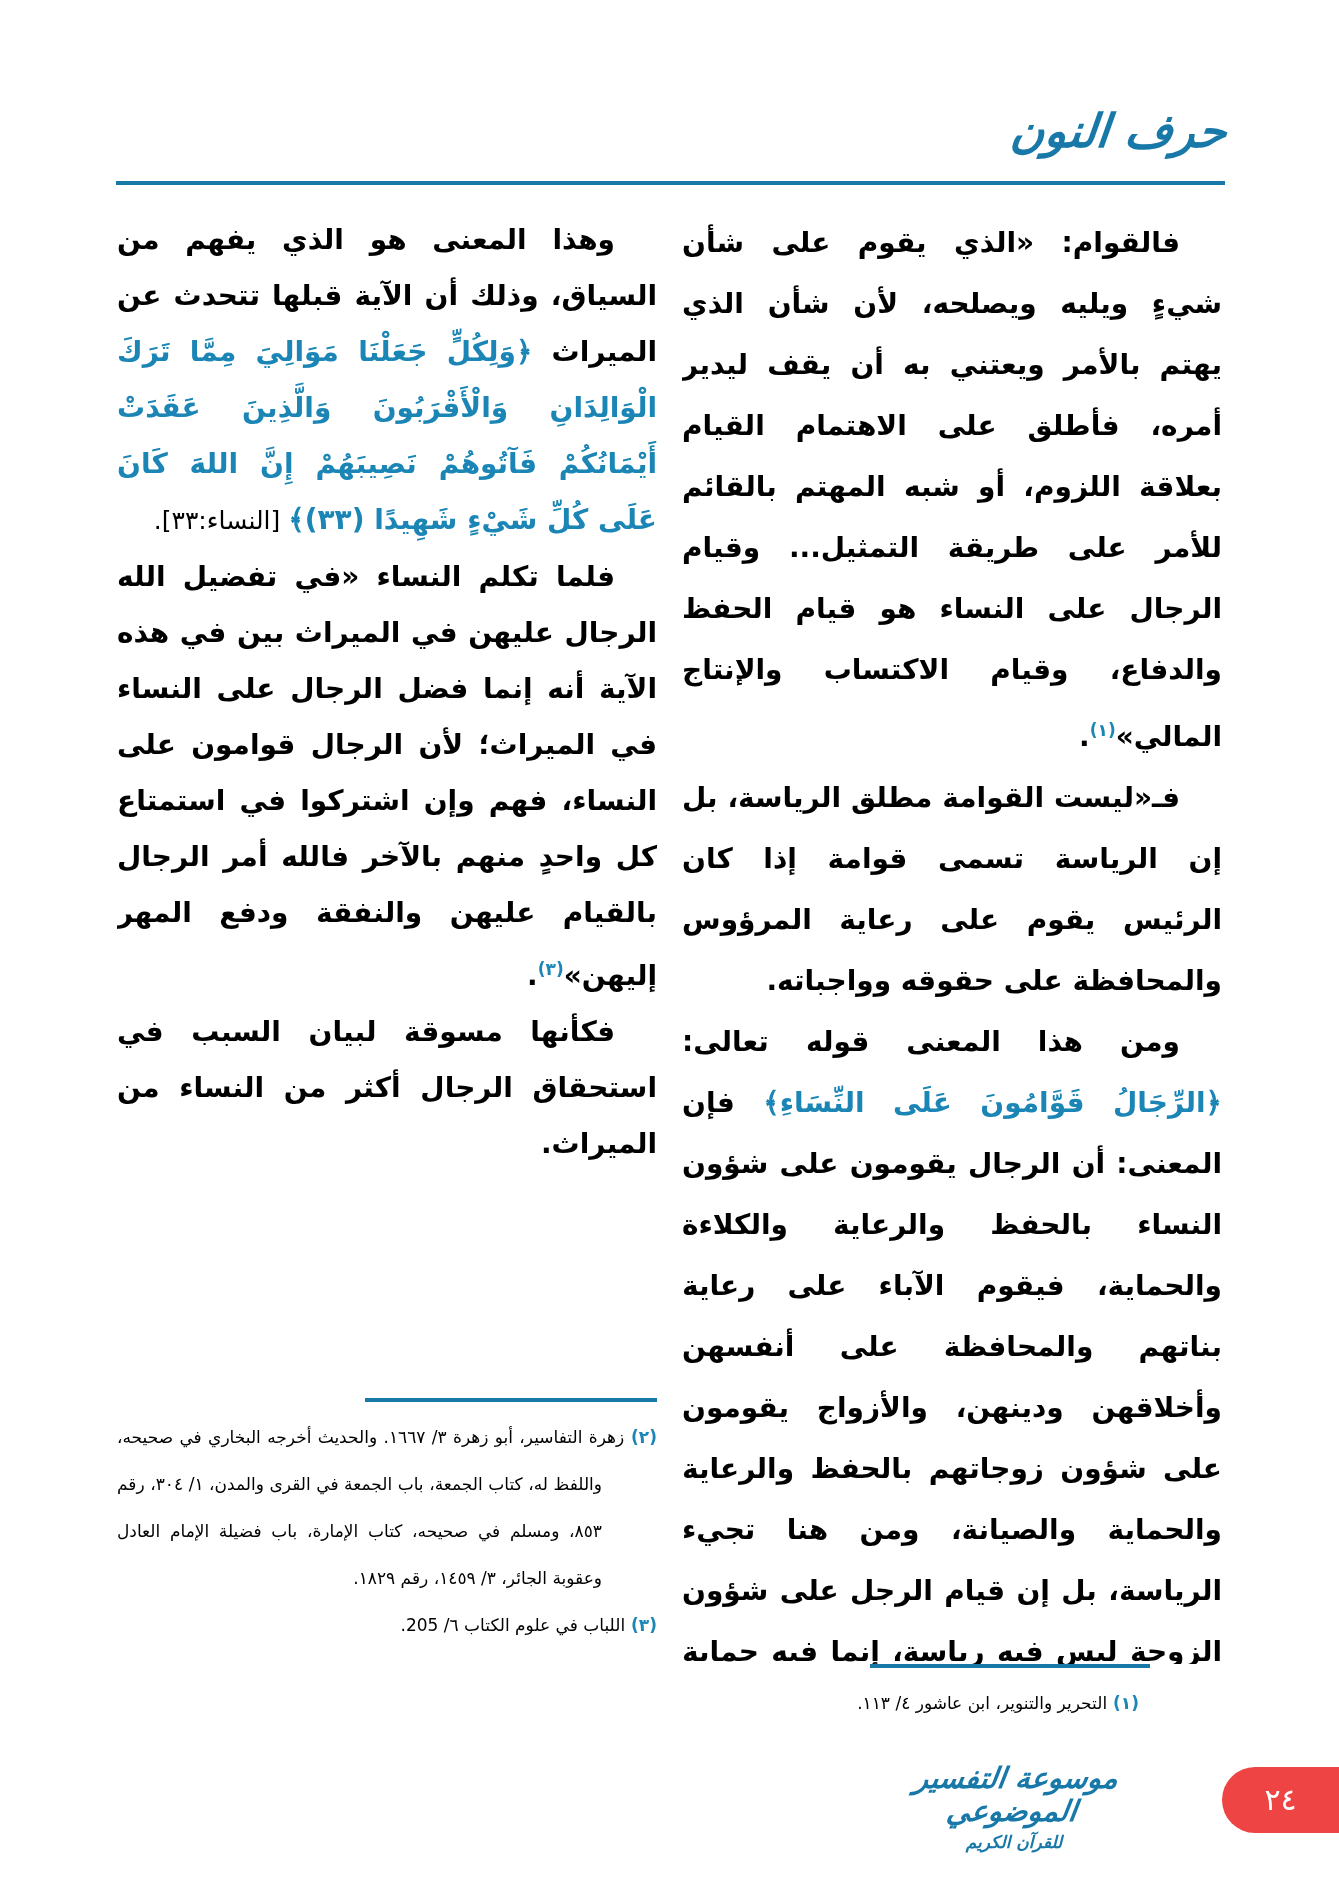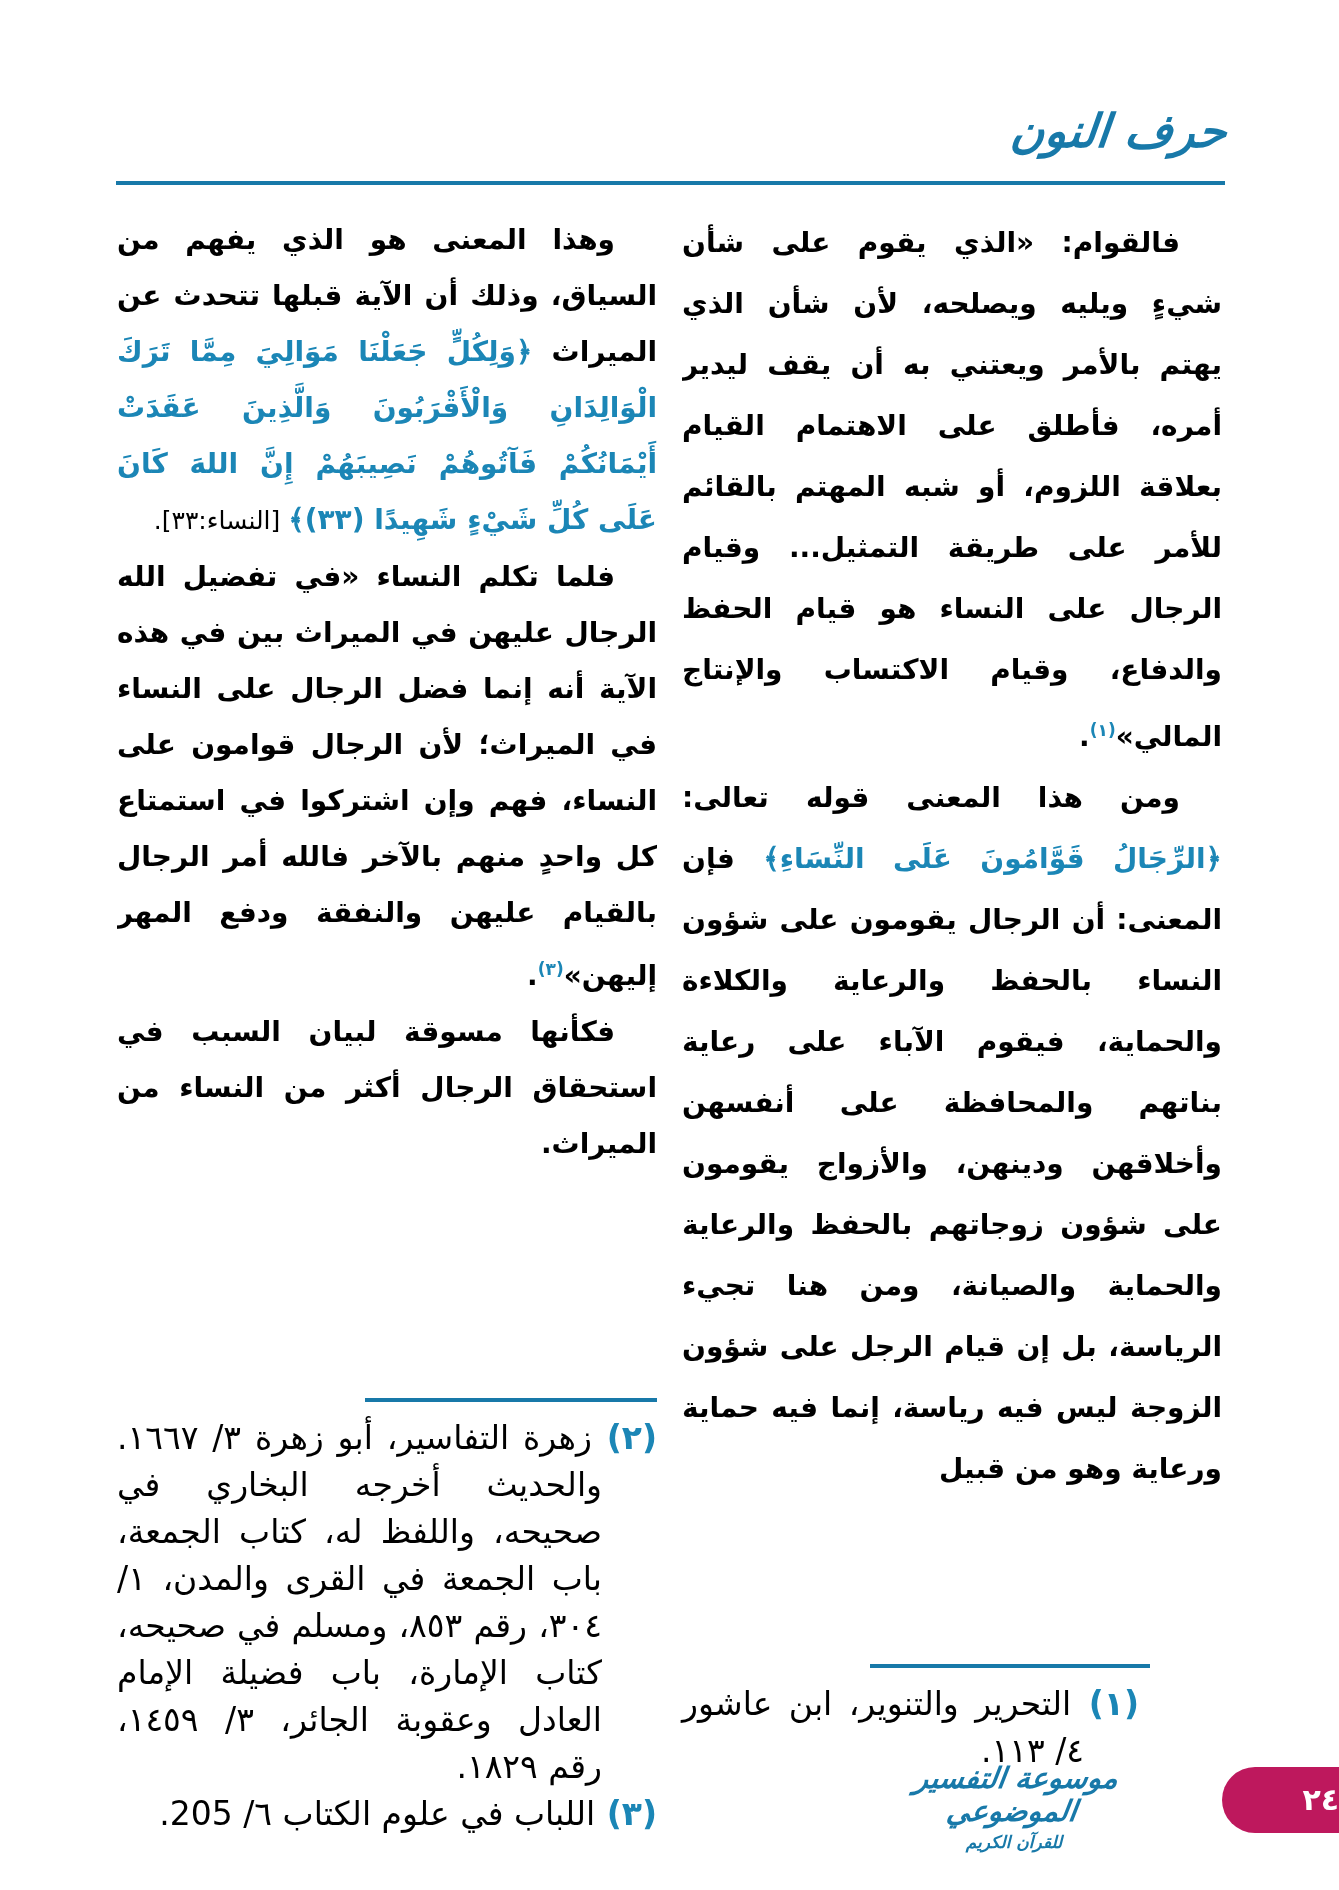--- a/index.html
+++ b/index.html
@@ -35,21 +35,21 @@
   .col-right{right:117px;line-height:61px;height:1452px;}
   .col-left{right:682px;line-height:56px;height:1196px;}
   .col p{margin:0;text-indent:42px;}
   .quran{color:#1B86B6;font-weight:bold;}
   .verse-ref{font-weight:normal;font-size:25px;}
   .fnmark{color:#1B86B6;font-size:17px;vertical-align:super;font-weight:bold;}
   .hadith{font-weight:bold;}
   
   .fn-block{
     position:absolute;width:540px;
-    font-size:33px;font-weight:normal;line-height:47px;
+    font-size:17px;font-weight:normal;line-height:47px;
     text-align:justify;
   }
   .fn-right{top:1664px;right:117px;}
   .fn-left{top:1398px;right:682px;}
   .fn-rule{height:4px;background:#1879A9;margin-bottom:12px;}
   .fn-right .fn-rule{width:280px;margin-right:72px;}
   .fn-left .fn-rule{width:292px;margin-right:0;}
   .fn-item{padding-right:55px;text-indent:-55px;margin:0;}
   .fn-right .fn-item{padding-right:138px;text-indent:-55px;}
   .fn-num{color:#1B86B6;font-weight:bold;}
@@ -60,35 +60,36 @@
   }
   .footer-logo .l1{
     font-size:29px;font-weight:bold;font-style:italic;
     transform:skewX(-8deg);display:block;letter-spacing:-1px;
   }
   .footer-logo .l2{
     font-size:17px;font-weight:bold;font-style:italic;display:block;margin-top:4px;
   }
   .page-badge{
     position:absolute;top:1767px;right:0;width:117px;height:66px;
-    background:#be185d;border-radius:33px 0 0 33px;
-    color:#ffffff;font-size:30px;font-weight:bold;
-    line-height:66px;
+    background:#ef4444;border-radius:33px 0 0 33px;
+    color:#ffffff;font-size:30px;font-weight:normal;
+    line-height:66px;text-align:center;
   }
 </style>
 </head>
 <body>
 
 <div class="page">
 
   <div class="header-title">حرف النون</div>
   <div class="header-rule"></div>
 
   <div class="col col-right">
     <p><span>فالقوام: «الذي يقوم على شأن شيءٍ ويليه ويصلحه، لأن شأن الذي يهتم بالأمر ويعتني به أن يقف ليدير أمره، فأطلق على الاهتمام القيام بعلاقة اللزوم، أو شبه المهتم بالقائم للأمر على طريقة التمثيل... وقيام الرجال على النساء هو قيام الحفظ والدفاع، وقيام الاكتساب والإنتاج المالي»</span><span class="fnmark">(١)</span><span>.</span></p>
+    <p><span>فـ«ليست القوامة مطلق الرياسة، بل إن الرياسة تسمى قوامة إذا كان الرئيس يقوم على رعاية المرؤوس والمحافظة على حقوقه وواجباته.</span></p>
     <p><span>ومن هذا المعنى قوله تعالى: </span><span class="quran">﴿الرِّجَالُ قَوَّامُونَ عَلَى النِّسَاءِ﴾</span><span> فإن المعنى: أن الرجال يقومون على شؤون النساء بالحفظ والرعاية والكلاءة والحماية، فيقوم الآباء على رعاية بناتهم والمحافظة على أنفسهن وأخلاقهن ودينهن، والأزواج يقومون على شؤون زوجاتهم بالحفظ والرعاية والحماية والصيانة، ومن هنا تجيء الرياسة، بل إن قيام الرجل على شؤون الزوجة ليس فيه رياسة، إنما فيه حماية ورعاية وهو من قبيل</span></p>
   </div>
 
   <div class="col col-left">
     <p><span>وهذا المعنى هو الذي يفهم من السياق، وذلك أن الآية قبلها تتحدث عن الميراث </span><span class="quran">﴿وَلِكُلٍّ جَعَلْنَا مَوَالِيَ مِمَّا تَرَكَ الْوَالِدَانِ وَالْأَقْرَبُونَ وَالَّذِينَ عَقَدَتْ أَيْمَانُكُمْ فَآتُوهُمْ نَصِيبَهُمْ إِنَّ اللهَ كَانَ عَلَى كُلِّ شَيْءٍ شَهِيدًا (٣٣)﴾</span><span class="verse-ref"> [النساء:٣٣].</span></p>
     <p><span>فلما تكلم النساء «في تفضيل الله الرجال عليهن في الميراث بين في هذه الآية أنه إنما فضل الرجال على النساء في الميراث؛ لأن الرجال قوامون على النساء، فهم وإن اشتركوا في استمتاع كل واحدٍ منهم بالآخر فالله أمر الرجال بالقيام عليهن والنفقة ودفع المهر إليهن»</span><span class="fnmark">(٣)</span><span>.</span></p>
     <p><span>فكأنها مسوقة لبيان السبب في استحقاق الرجال أكثر من النساء من الميراث.</span></p>
 
   </div>
 

